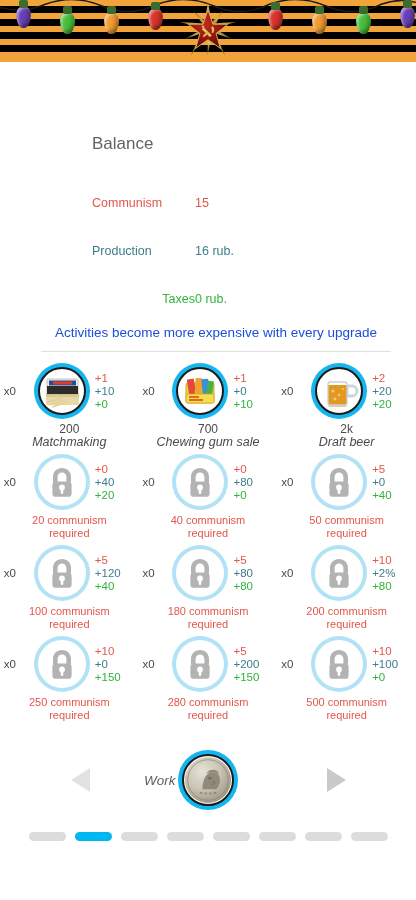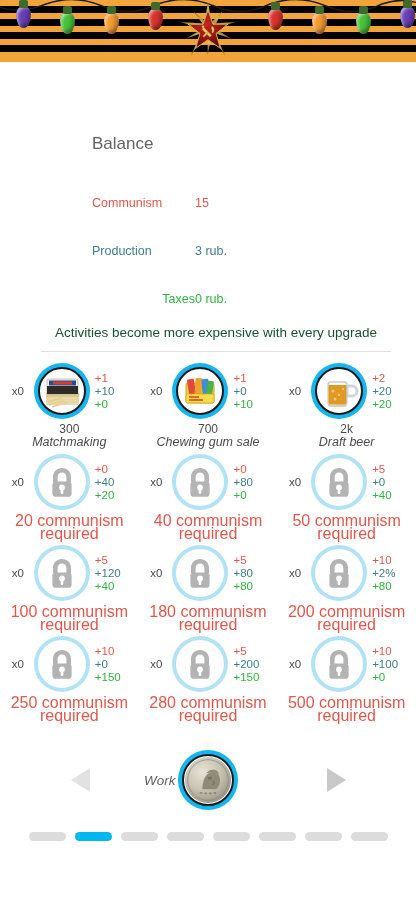--- a/index.html
+++ b/index.html
@@ -60,21 +60,21 @@
   .balance-row .stat-label,
   .balance-row .stat-value { font-size: 17px; color: #636363; }
   .sub-row .stat-label, .sub-row .stat-value { font-size: 12.5px; line-height: 15px; margin-top: 33px; }
   .c-communism { color: #e2574c; }
   .c-production { color: #3d7e8c; }
   .c-taxes { color: #31b43e; text-align: right; }
 
   .subtitle {
     text-align: center;
     font-size: 13.5px;
-    color: #14532d;
+    color: #1d4ed8;
     margin-top: 18px;
   }
   .divider {
     width: 350px; height: 1px;
     background: #e0e0e0;
     margin: 11px auto 0 auto;
   }
 
   
   .grid { margin-top: 8px; }
@@ -91,21 +91,21 @@
   }
   .cell-top {
     display: flex;
     align-items: center;
     justify-content: center;
     height: 62px;
     width: 133px;
   }
   .count {
     font-size: 11.5px; color: #4a4a4a;
-    width: 20px; text-align: right;
+    width: 20px; text-align: left;
     margin-right: 10px;
   }
   .ring {
     width: 56px; height: 56px;
     border-radius: 50%;
     display: flex; align-items: center; justify-content: center;
     flex: none;
     position: relative;
   }
   .ring.active {
@@ -136,21 +136,21 @@
   .b3 { color: #31b43e; }
 
   .cell-caption {
     text-align: center;
     line-height: 13px;
     margin-top: 1px;
   }
   .cost { font-size: 12px; color: #4a4a4a; display: block; }
   .act-name { font-size: 12.5px; color: #4a4a4a; font-style: italic; display: block; }
   .req {
-    font-size: 16px;
+    font-size: 11px;
     color: #e2574c;
     display: block;
     line-height: 13px;
   }
 
   
   .footer-nav {
     position: absolute;
     left: 0; top: 742px;
     width: 416px; height: 76px;
@@ -265,21 +265,21 @@
   <div class="stats">
     <div class="stat-row balance-row">
       <span class="stat-label">Balance</span>
     </div>
     <div class="stat-row sub-row">
       <span class="stat-label c-communism">Communism</span>
       <span class="stat-value c-communism">15</span>
     </div>
     <div class="stat-row sub-row">
       <span class="stat-label c-production">Production</span>
-      <span class="stat-value c-production">3 rub.</span>
+      <span class="stat-value c-production">16 rub.</span>
     </div>
     <div class="stat-row sub-row">
       <span class="stat-label c-taxes">Taxes</span>
       <span class="stat-value c-taxes">0 rub.</span>
     </div>
   </div>
 
   <div class="subtitle">Activities become more expensive with every upgrade</div>
   <div class="divider"></div>
 </div>
@@ -308,21 +308,21 @@
               </svg>
             </div>
           </div>
           <div class="bonuses">
             <div class="b1">+1</div>
             <div class="b2">+10</div>
             <div class="b3">+0</div>
           </div>
         </div>
         <div class="cell-caption">
-          <span class="cost">300</span>
+          <span class="cost">200</span>
           <span class="act-name">Matchmaking</span>
         </div>
       </div>
       <div class="cell">
         <div class="cell-top">
           <span class="count">x0</span>
           <div class="ring active">
             <div class="ring-inner">
               <svg class="ring-art" viewBox="0 0 44 44">
                 <rect x="8" y="14" width="28" height="20" rx="2" fill="#f3d23c" stroke="#c9a91d" stroke-width="1"></rect>

